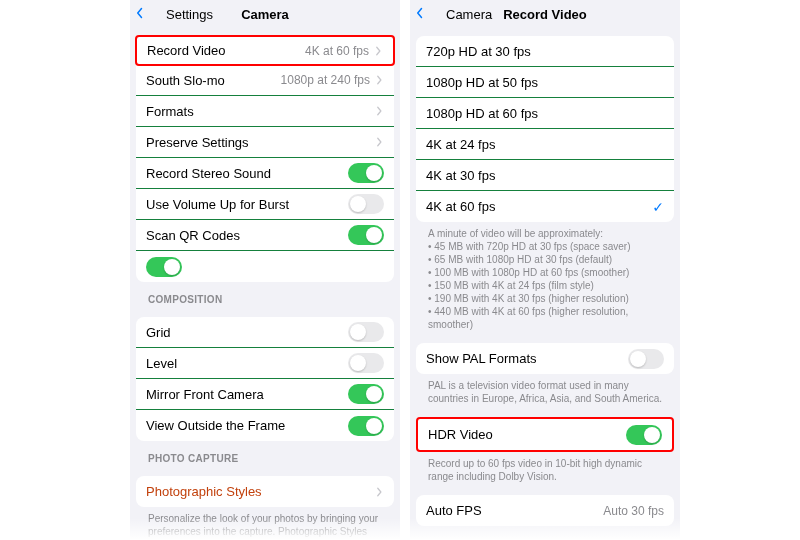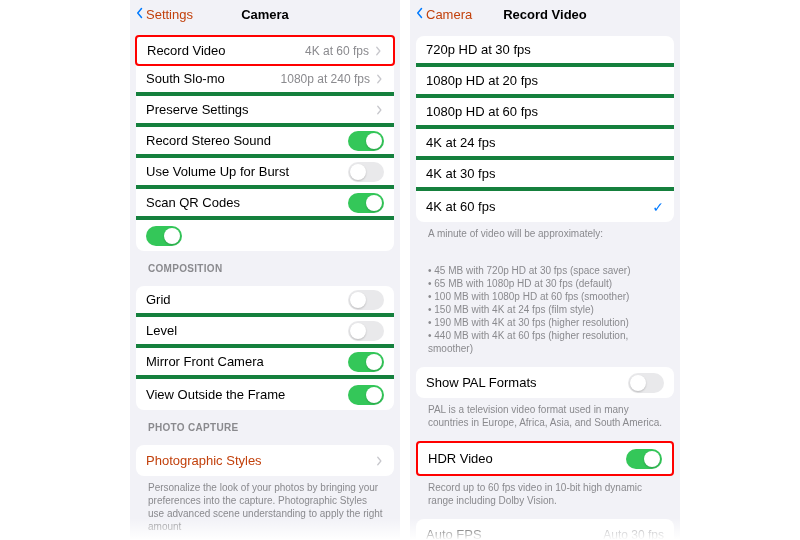--- a/index.html
+++ b/index.html
@@ -31,23 +31,23 @@
     justify-content:center;
     position:relative;
     background:#f2f2f7;
     padding:0 6px;
   }
   .back {
     position:absolute;
     left:4px;
     display:flex;
     align-items:center;
-    color:#c2410c;
+    color:#000000;
     font-size:13px;
-    gap:0;
+    gap:20px;
   }
   .back svg { width:12px; height:12px; }
   .header-title { font-weight:600; font-size:13px; }
   .scroll {
     height:calc(100% - 28px);
     overflow:hidden;
     padding:0 6px 6px 6px;
   }
   .group {
     background:#fff;
@@ -61,21 +61,21 @@
     padding:12px 8px 4px 12px;
     letter-spacing:0.3px;
     font-weight:bold;
   }
   .row {
     display:flex;
     align-items:center;
     justify-content:space-between;
     min-height:31px;
     padding:0 10px;
-    border-bottom:4px solid #15803d;
+    border-bottom:1px solid #15803d;
     font-size:13px;
   }
   .row:last-child { border-bottom:none; }
   .row-label { color:#000; }
   .row-right {
     display:flex;
     align-items:center;
     gap:4px;
     color:#8a8a8e;
     font-size:12px;
@@ -92,21 +92,21 @@
     border-radius:50%; background:#fff; box-shadow:0 1px 2px rgba(0,0,0,.2);
   }
   .toggle.off .knob { left:2px; }
   .toggle.on .knob { left:18px; }
   .footer-text {
     font-size:10px;
     color:#8a8a8e;
     padding:5px 10px 4px 12px;
     line-height:1.3;
   }
-  .footer-text ul { list-style:none;margin-top:24px; }
+  .footer-text ul { list-style:none; }
   .footer-text li::before { content:"• "; }
   .check { color:#007aff; font-size:14px; }
   .link-blue { color:#c2410c; }
   .hl { border:2px solid #ff0000; border-radius:4px; }
   .hl-row { margin:-1px; }
   .fade {
     position:absolute; left:0; right:0; bottom:0; height:22px;
     background:linear-gradient(rgba(255,255,255,0),#fff);
     pointer-events:none;
   }
@@ -147,20 +147,30 @@
           <span class="row-right">
             <span>1080p at 240 fps</span>
             <span class="chev">
               <svg viewBox="0 0 10 16">
                 <path d="M3 2 L8 8 L3 14" stroke="#c7c7cc" stroke-width="2" fill="none" stroke-linecap="round" stroke-linejoin="round"></path>
               </svg>
             </span>
           </span>
         </div>
         <div class="row">
+          <span class="row-label">Formats</span>
+          <span class="row-right">
+            <span class="chev">
+              <svg viewBox="0 0 10 16">
+                <path d="M3 2 L8 8 L3 14" stroke="#c7c7cc" stroke-width="2" fill="none" stroke-linecap="round" stroke-linejoin="round"></path>
+              </svg>
+            </span>
+          </span>
+        </div>
+        <div class="row">
           <span class="row-label">Preserve Settings</span>
           <span class="row-right">
             <span class="chev">
               <svg viewBox="0 0 10 16">
                 <path d="M3 2 L8 8 L3 14" stroke="#c7c7cc" stroke-width="2" fill="none" stroke-linecap="round" stroke-linejoin="round"></path>
               </svg>
             </span>
           </span>
         </div>
         <div class="row">
@@ -246,21 +256,21 @@
     </div>
     <div class="header-title">Record Video</div>
   </div>
 
   <div class="scroll">
     <div class="group" id="right-options">
         <div class="row">
           <span class="row-label">720p HD at 30 fps</span>
         </div>
         <div class="row">
-          <span class="row-label">1080p HD at 20 fps</span>
+          <span class="row-label">1080p HD at 50 fps</span>
         </div>
         <div class="row">
           <span class="row-label">1080p HD at 60 fps</span>
         </div>
         <div class="row">
           <span class="row-label">4K at 24 fps</span>
         </div>
         <div class="row">
           <span class="row-label">4K at 30 fps</span>
         </div>

